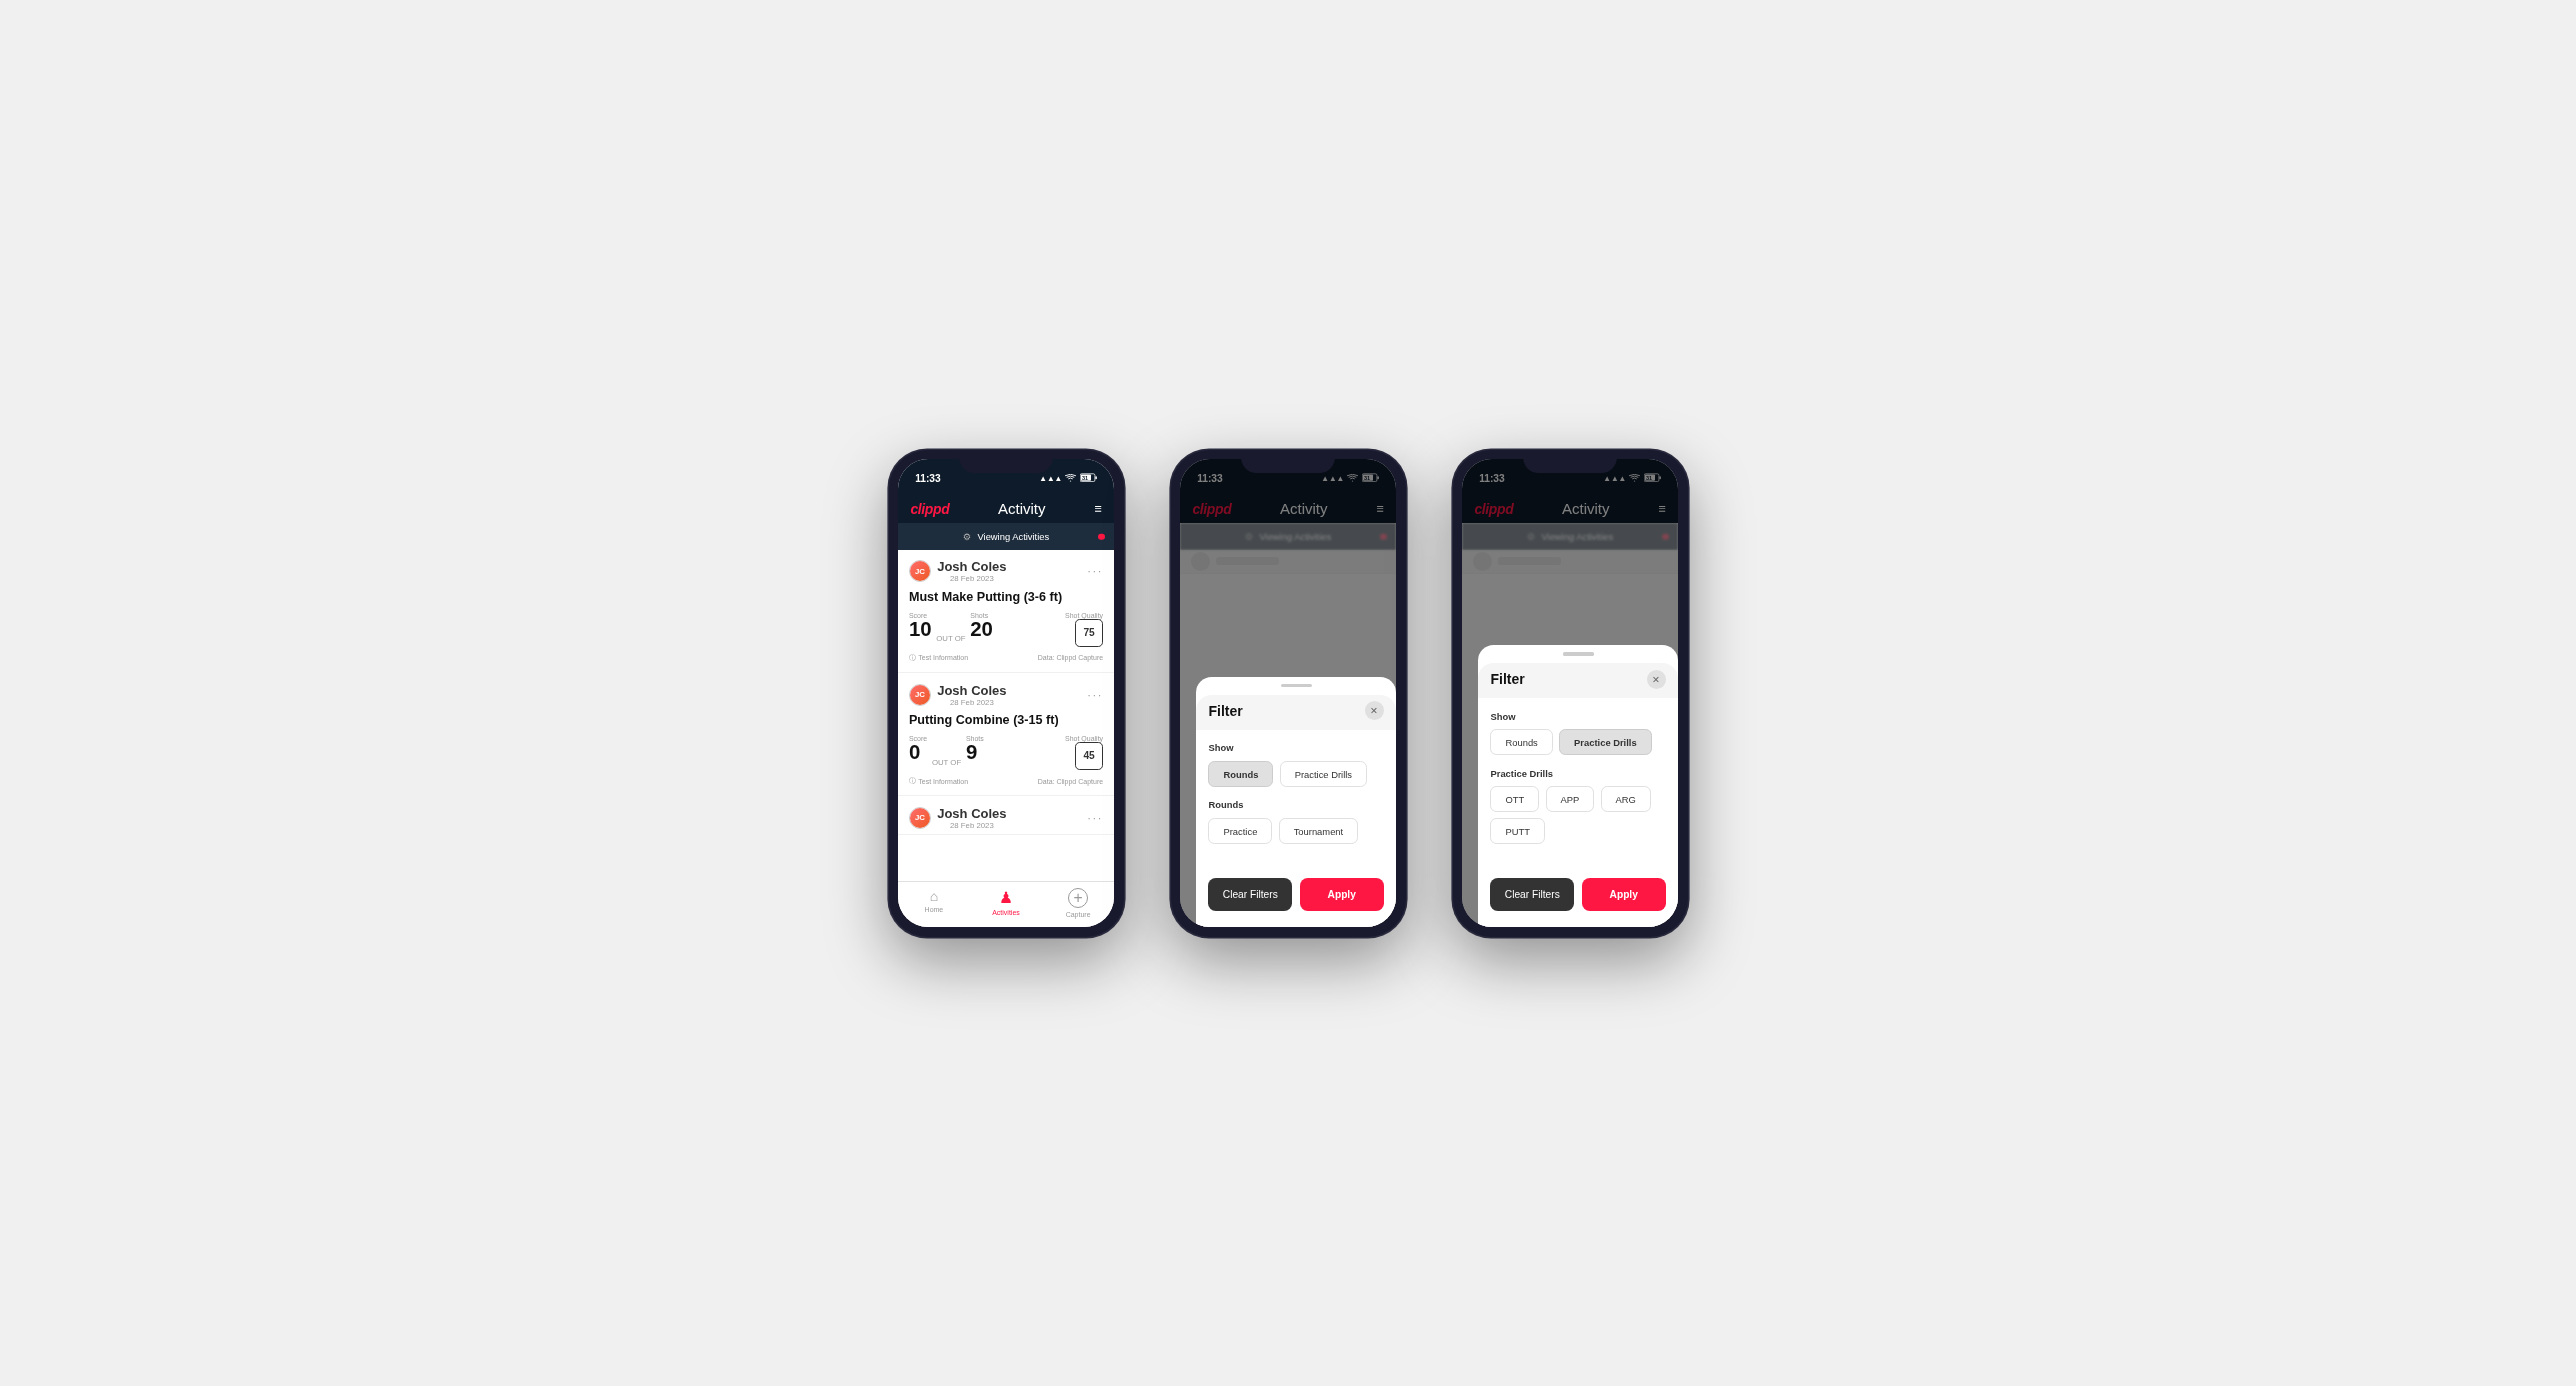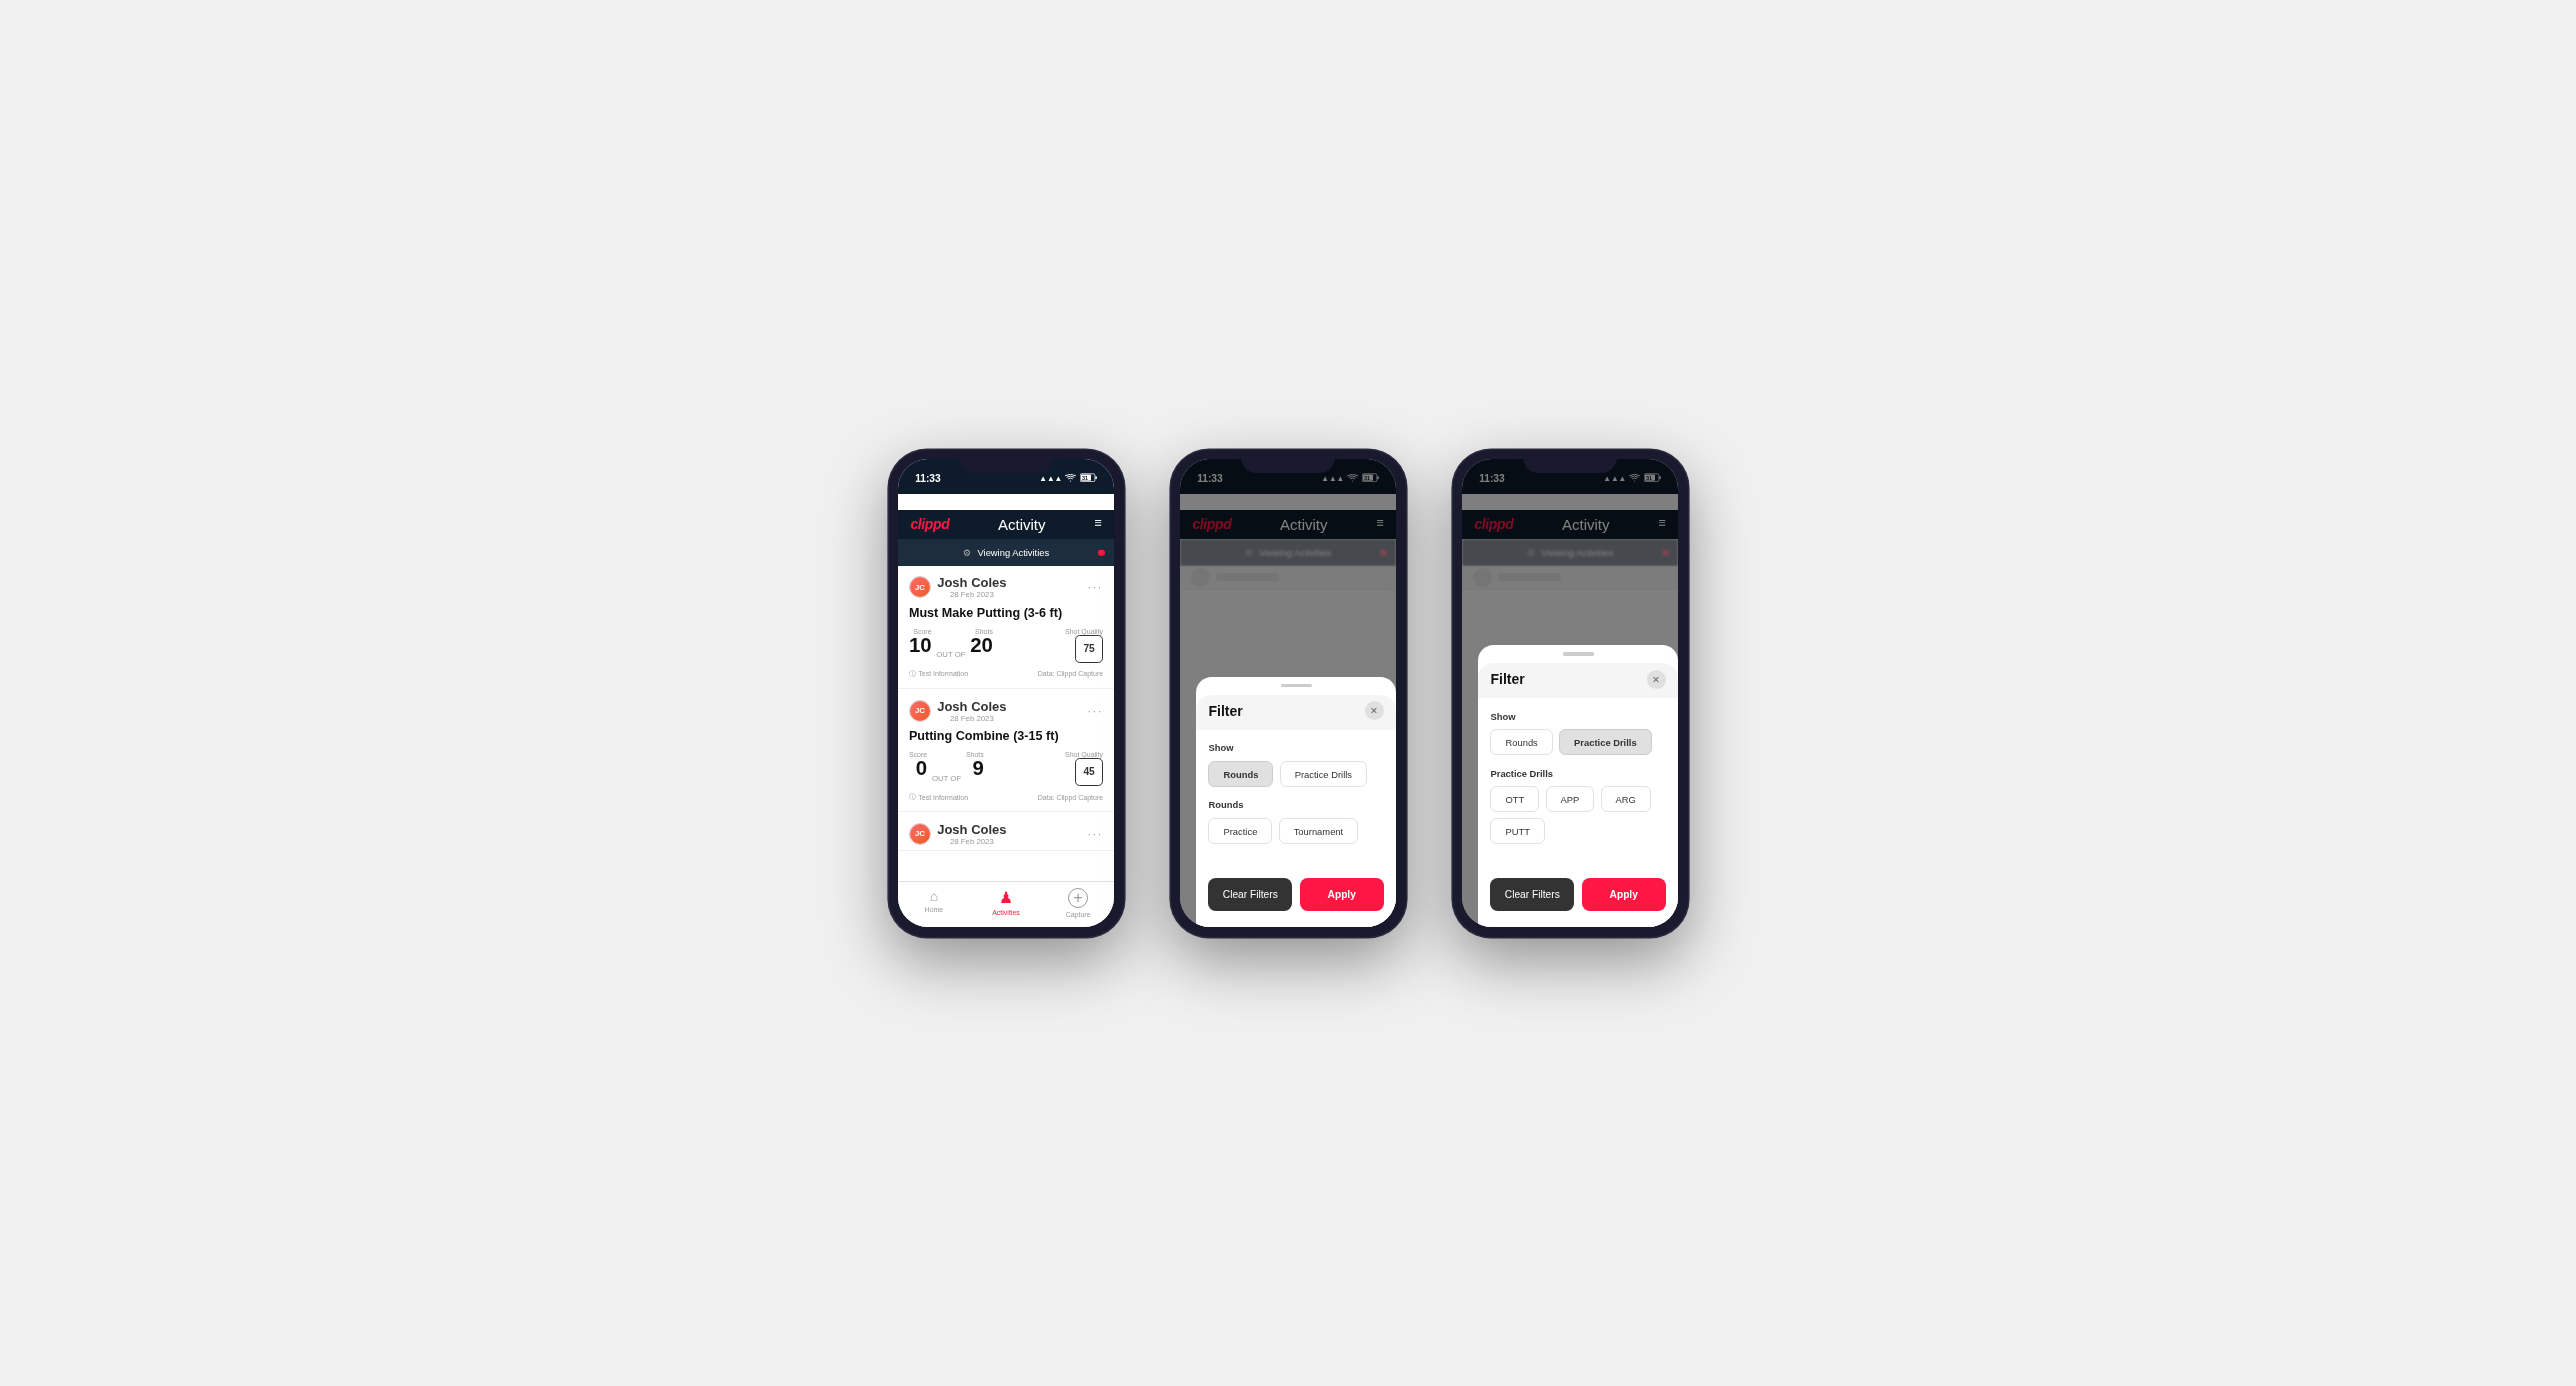--- a/index.html
+++ b/index.html
@@ -82,24 +82,24 @@
       display: flex;
       align-items: center;
       gap: 3.1px;
       font-size: 7.8px;
     }
 
     
     .nav-bar {
       background: #0d1b2a;
       display: flex;
+      align-items: center;
       justify-content: space-between;
       padding: 6.3px 12.6px;
       flex-shrink: 0;
-      margin-top: 16px;
     }
 
     .nav-logo {
       color: #ff1744;
       font-size: 14px;
       font-weight: 900;
       font-style: italic;
       letter-spacing: -0.4px;
     }
 
@@ -222,21 +222,20 @@
       font-weight: 700;
       color: #111;
       margin-bottom: 7.8px;
     }
 
     .stats-row {
       display: flex;
       align-items: baseline;
       gap: 4.7px;
       margin-bottom: 6.3px;
-      text-align: right;
     }
 
     .stat-group {
       display: flex;
       flex-direction: column;
     }
 
     .stat-label {
       font-size: 7px;
       color: #999;

